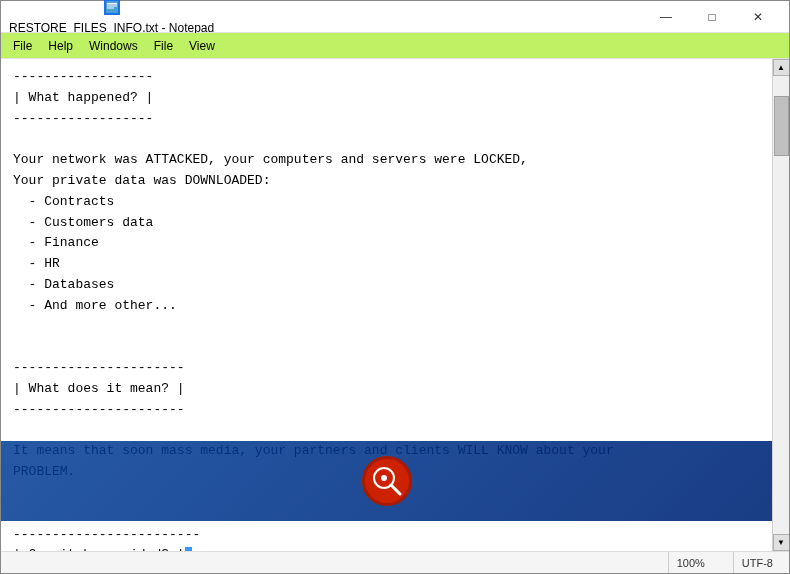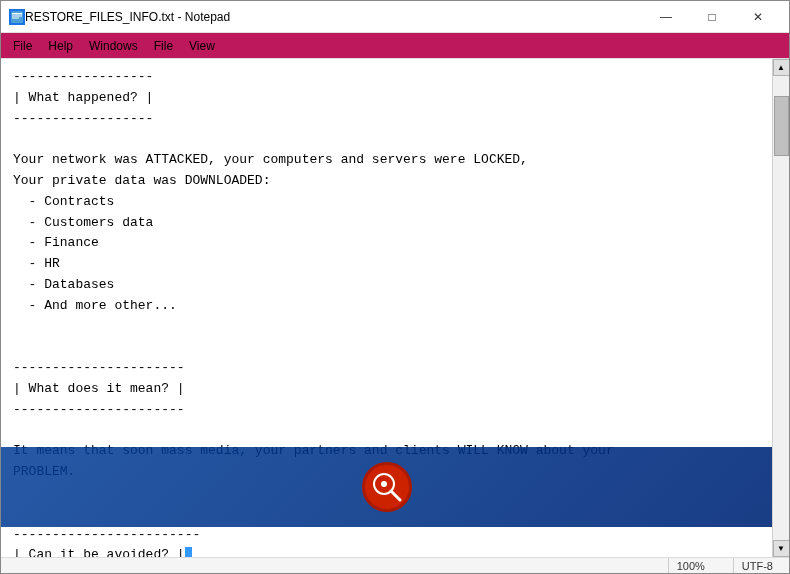--- a/index.html
+++ b/index.html
@@ -33,20 +33,22 @@
       align-items: center;
       justify-content: space-between;
       padding: 0 8px;
       border-bottom: 1px solid #e0e0e0;
       flex-shrink: 0;
     }
 
     .title-bar-left {
       display: flex;
       align-items: center;
+      gap: 6px;
+      flex-direction: column;
     }
 
     .title-bar-icon {
       width: 16px;
       height: 16px;
       background: #1a73e8;
       display: flex;
       align-items: center;
       justify-content: center;
       font-size: 10px;
@@ -75,21 +77,21 @@
       justify-content: center;
       font-size: 12px;
       color: #333;
     }
 
     .menu-bar {
       height: 26px;
       display: flex;
       align-items: center;
       padding: 0 4px;
-      background: #be185d;
+      background: #bef264;
       border-bottom: 1px solid #e0e0e0;
       flex-shrink: 0;
     }
 
     .menu-item {
       padding: 3px 8px;
       cursor: pointer;
       font-size: 12px;
       color: #000;
       border-radius: 2px;
@@ -148,21 +150,21 @@
       width: 15px;
       height: 60px;
       background: #c0c0c0;
       border: 1px solid #a0a0a0;
       position: absolute;
       top: 20px;
       left: 1px;
     }
 
     .status-bar {
-      height: 16px;
+      height: 22px;
       background: #f5f5f5;
       border-top: 1px solid #ddd;
       display: flex;
       align-items: center;
       justify-content: flex-end;
       padding: 0 8px;
       gap: 20px;
       font-size: 11px;
       color: #333;
       flex-shrink: 0;

